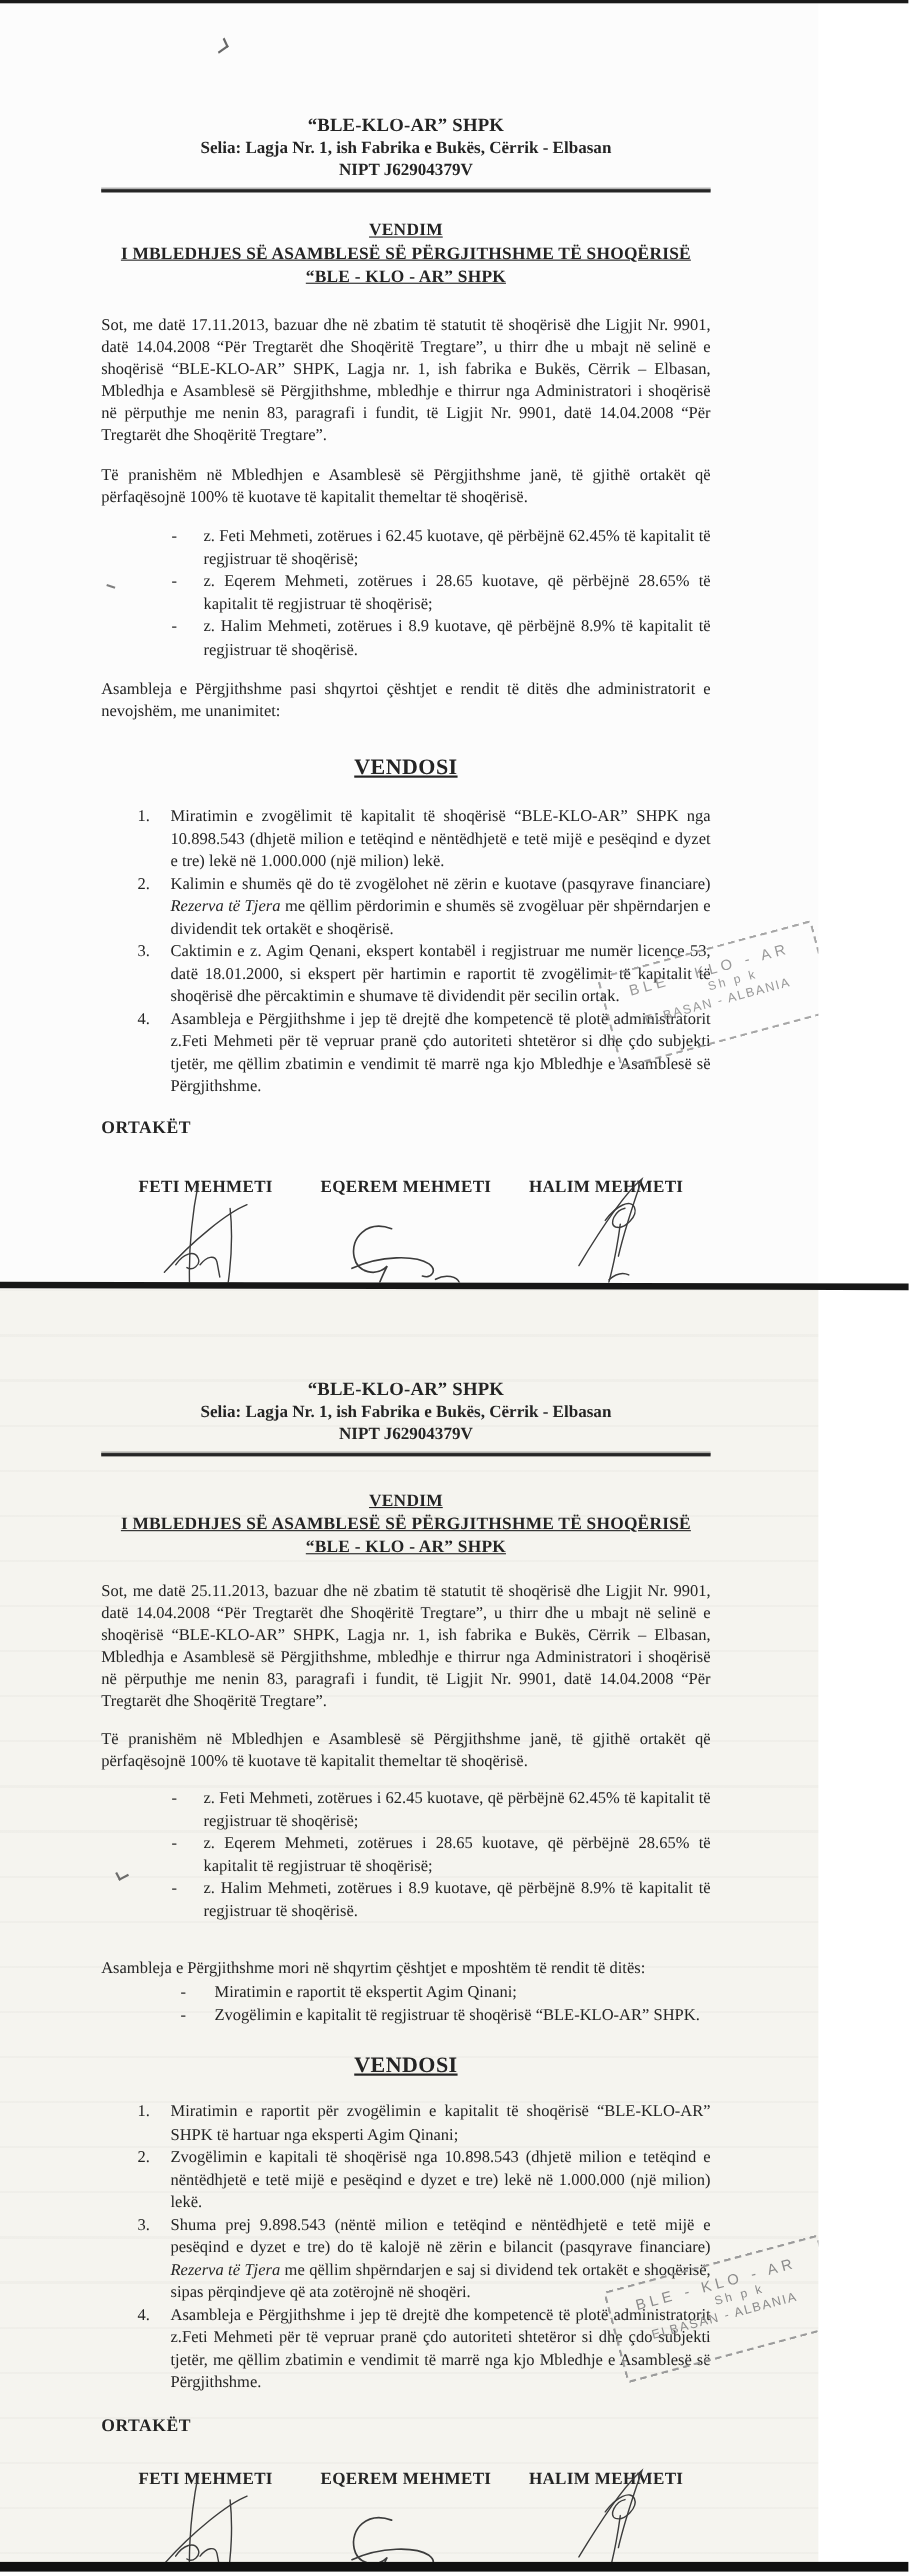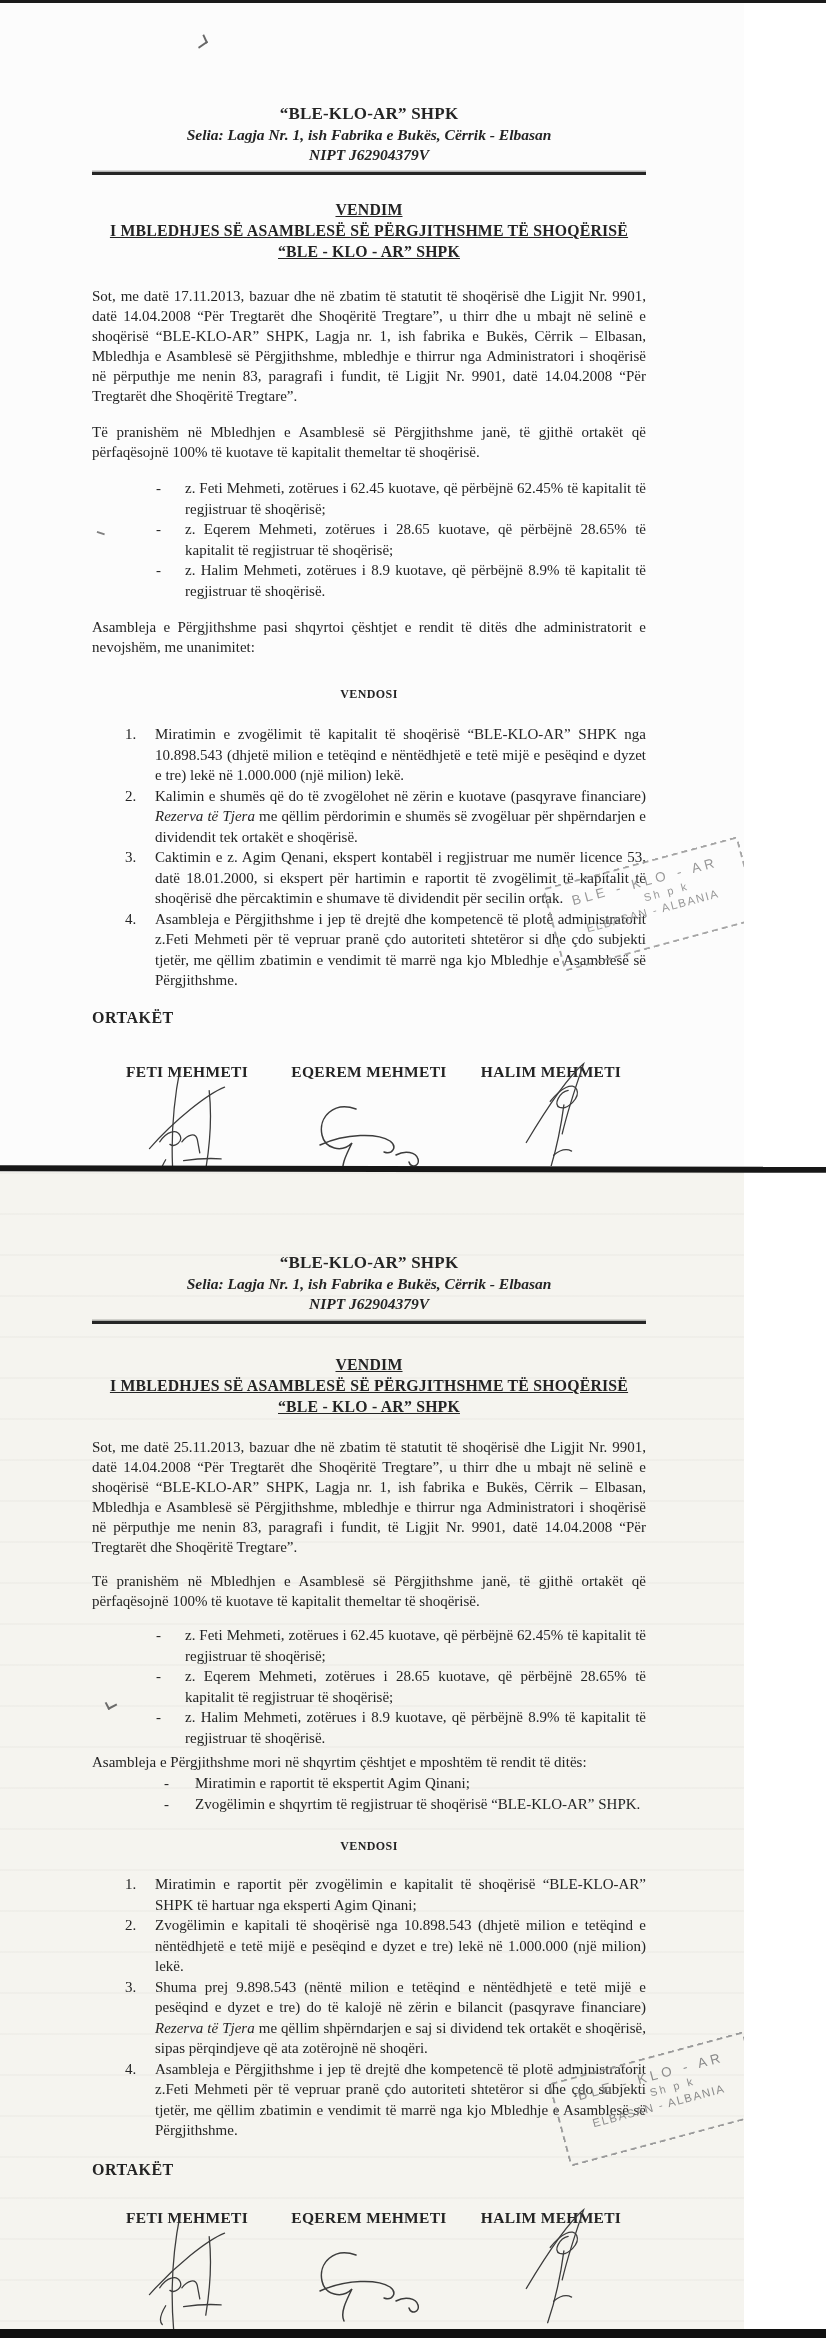--- a/index.html
+++ b/index.html
@@ -18,47 +18,47 @@
     background:#f5f4ef;
     background-image:repeating-linear-gradient(180deg, rgba(110,105,95,0.04) 0 2px, rgba(110,105,95,0) 2px 41px);
   }
 
   .content { position:relative; padding:0 98px 0 92px; z-index:1; }
 
   .doc-header { text-align:center; }
   #page1 .doc-header { padding-top:100px; }
   #page2 .doc-header { padding-top:80px; }
   .company-name { font-size:17px; font-weight:bold; letter-spacing:0.2px; line-height:22px; }
-  .company-sub  { font-size:15.5px; font-weight:bold; font-style:italic; line-height:20px; }
+  .company-sub  { font-size:15.5px; font-weight:bold; line-height:20px; }
   .header-rule  { height:3px; background:#262626; margin-top:7px; box-shadow:0 -1.5px 0 rgba(40,40,40,0.35); }
 
   .doc-title { text-align:center; font-weight:bold; }
   #page1 .doc-title { margin-top:24px; }
   #page2 .doc-title { margin-top:30px; }
   .title-line { font-size:15.8px; text-decoration:underline; line-height:21px; letter-spacing:0.2px; }
 
   .para { font-size:15px; line-height:20px; text-align:justify; margin:0; }
   #page1 .intro-para { margin-top:24px; }
   #page2 .intro-para { margin-top:20px; }
   #page1 .present-para { margin-top:16px; }
   #page2 .present-para { margin-top:14px; }
 
   #page1 .dash-list { margin-top:16px; }
   #page2 .dash-list { margin-top:14px; }
   .dash-item { position:relative; padding-left:93px; font-size:15px; line-height:20.5px; text-align:justify; }
   .dash-item::before { content:"-"; position:absolute; left:64px; }
 
   .deliberation { margin-top:16px; }
 
-  .agenda-intro { margin-top:4px; font-size:15px; line-height:21px; }
+  .agenda-intro { margin-top:32px; font-size:15px; line-height:21px; }
   .agenda-item { position:relative; padding-left:103px; font-size:15px; line-height:21px; }
   .agenda-item::before { content:"-"; position:absolute; left:72px; }
   .agenda-outro { font-size:15px; line-height:21px; }
 
-  .vendosi { text-align:center; font-weight:bold; font-size:12px; letter-spacing:0.4px; }
+  .vendosi { text-align:center; font-weight:bold; font-size:20px; text-decoration:underline; letter-spacing:0.4px; }
   #page1 .vendosi { margin-top:30px; }
   #page2 .vendosi { margin-top:24px; }
 
   .decisions { counter-reset:dec; }
   #page1 .decisions { margin-top:22px; }
   #page2 .decisions { margin-top:20px; }
   .decision { position:relative; padding-left:63px; font-size:15px; line-height:20.5px; text-align:justify; counter-increment:dec; }
   .decision::before { content:counter(dec) "."; position:absolute; left:33px; }
 
   .ortaket { text-align:left; font-weight:bold; font-size:16px; letter-spacing:0.5px; }
@@ -197,21 +197,21 @@
     <p class="para present-para">Të pranishëm në Mbledhjen e Asamblesë së Përgjithshme janë, të gjithë ortakët që përfaqësojnë 100% të kuotave të kapitalit themeltar të shoqërisë.</p>
 
     <div class="dash-list">
       <div class="dash-item">z. Feti Mehmeti, zotërues i 62.45 kuotave, që përbëjnë 62.45% të kapitalit të regjistruar të shoqërisë;</div>
       <div class="dash-item">z. Eqerem Mehmeti, zotërues i 28.65 kuotave, që përbëjnë 28.65% të kapitalit të regjistruar të shoqërisë;</div>
       <div class="dash-item">z. Halim Mehmeti, zotërues i 8.9 kuotave, që përbëjnë 8.9% të kapitalit të regjistruar të shoqërisë.</div>
     </div>
 
     <p class="para agenda-intro">Asambleja e Përgjithshme mori në shqyrtim çështjet e mposhtëm të rendit të ditës:</p>
     <div class="agenda-item">Miratimin e raportit të ekspertit Agim Qinani;</div>
-    <div class="agenda-item">Zvogëlimin e shqyrtim të regjistruar të shoqërisë “BLE-KLO-AR” SHPK.</div>
+    <div class="agenda-item">Zvogëlimin e kapitalit të regjistruar të shoqërisë “BLE-KLO-AR” SHPK.</div>
 
     <div class="vendosi">VENDOSI</div>
 
     <div class="decisions">
       <div class="decision"><span>Miratimin e raportit për zvogëlimin e kapitalit të shoqërisë “BLE-KLO-AR” SHPK të hartuar nga eksperti Agim Qinani;</span><em></em><span></span></div>
       <div class="decision"><span>Zvogëlimin e kapitali të shoqërisë nga 10.898.543 (dhjetë milion e tetëqind e nëntëdhjetë e tetë mijë e pesëqind e dyzet e tre) lekë në 1.000.000 (një milion) lekë.</span><em></em><span></span></div>
       <div class="decision"><span>Shuma prej 9.898.543 (nëntë milion e tetëqind e nëntëdhjetë e tetë mijë e pesëqind e dyzet e tre) do të kalojë në zërin e bilancit (pasqyrave financiare) </span><em>Rezerva të Tjera</em><span> me qëllim shpërndarjen e saj si dividend tek ortakët e shoqërisë, sipas përqindjeve që ata zotërojnë në shoqëri.</span></div>
       <div class="decision"><span>Asambleja e Përgjithshme i jep të drejtë dhe kompetencë të plotë administratorit z.Feti Mehmeti për të vepruar pranë çdo autoriteti shtetëror si dhe çdo subjekti tjetër, me qëllim zbatimin e vendimit të marrë nga kjo Mbledhje e Asamblesë së Përgjithshme.</span><em></em><span></span></div>
     </div>
 

